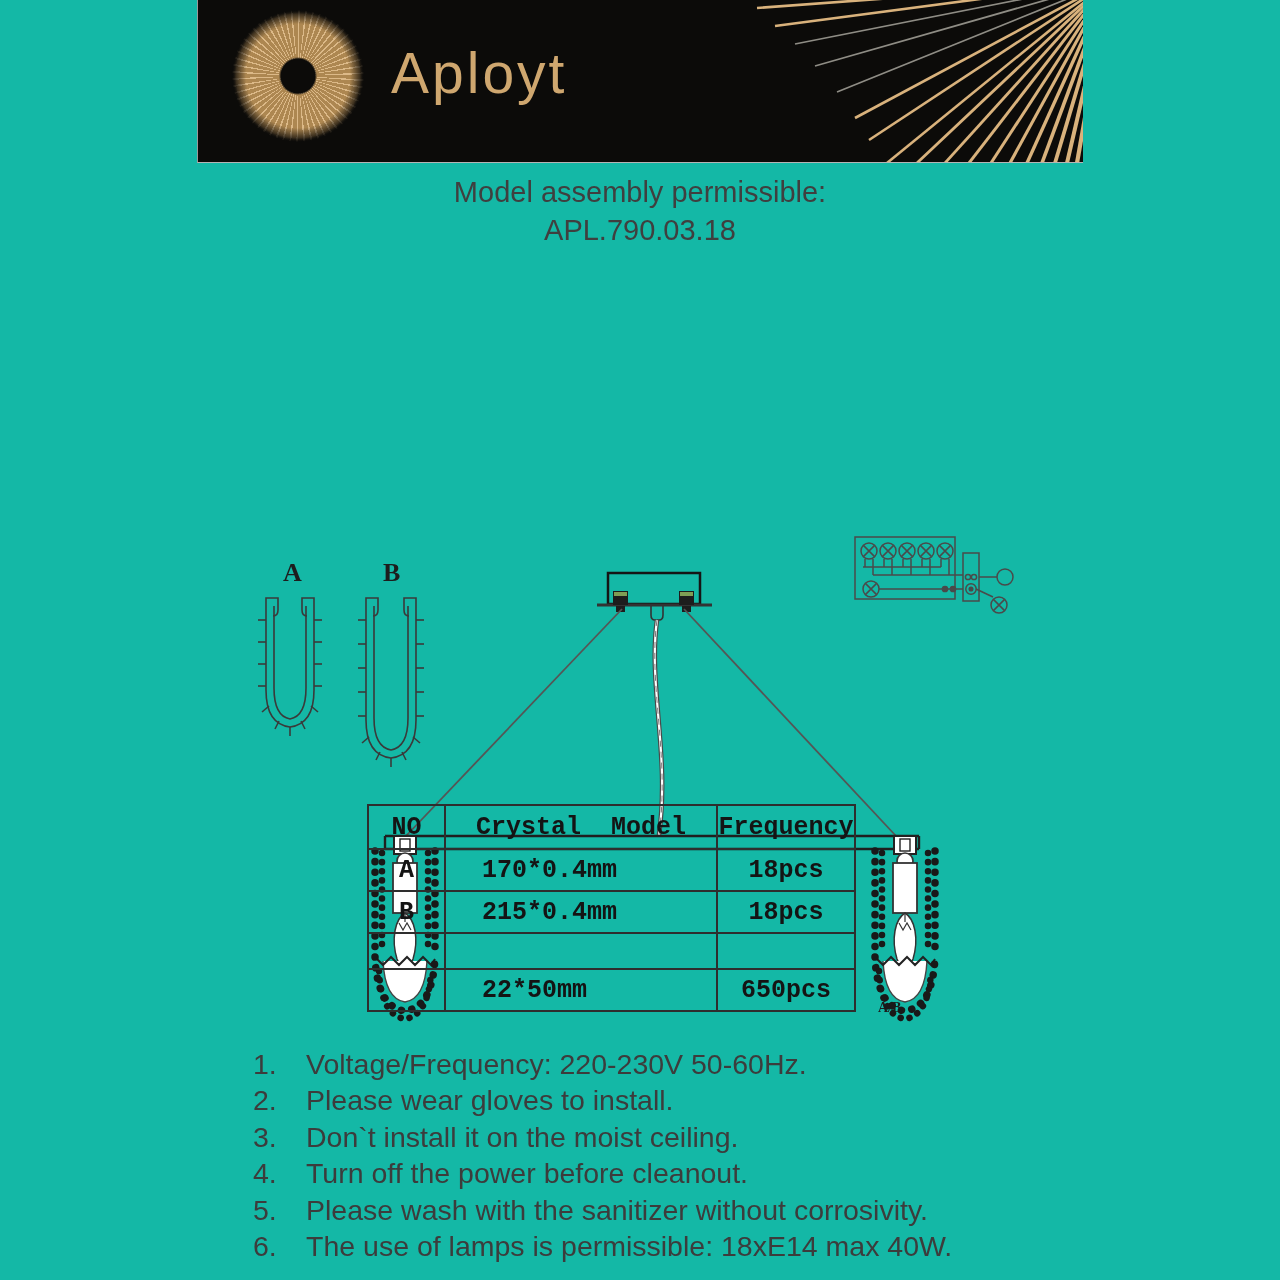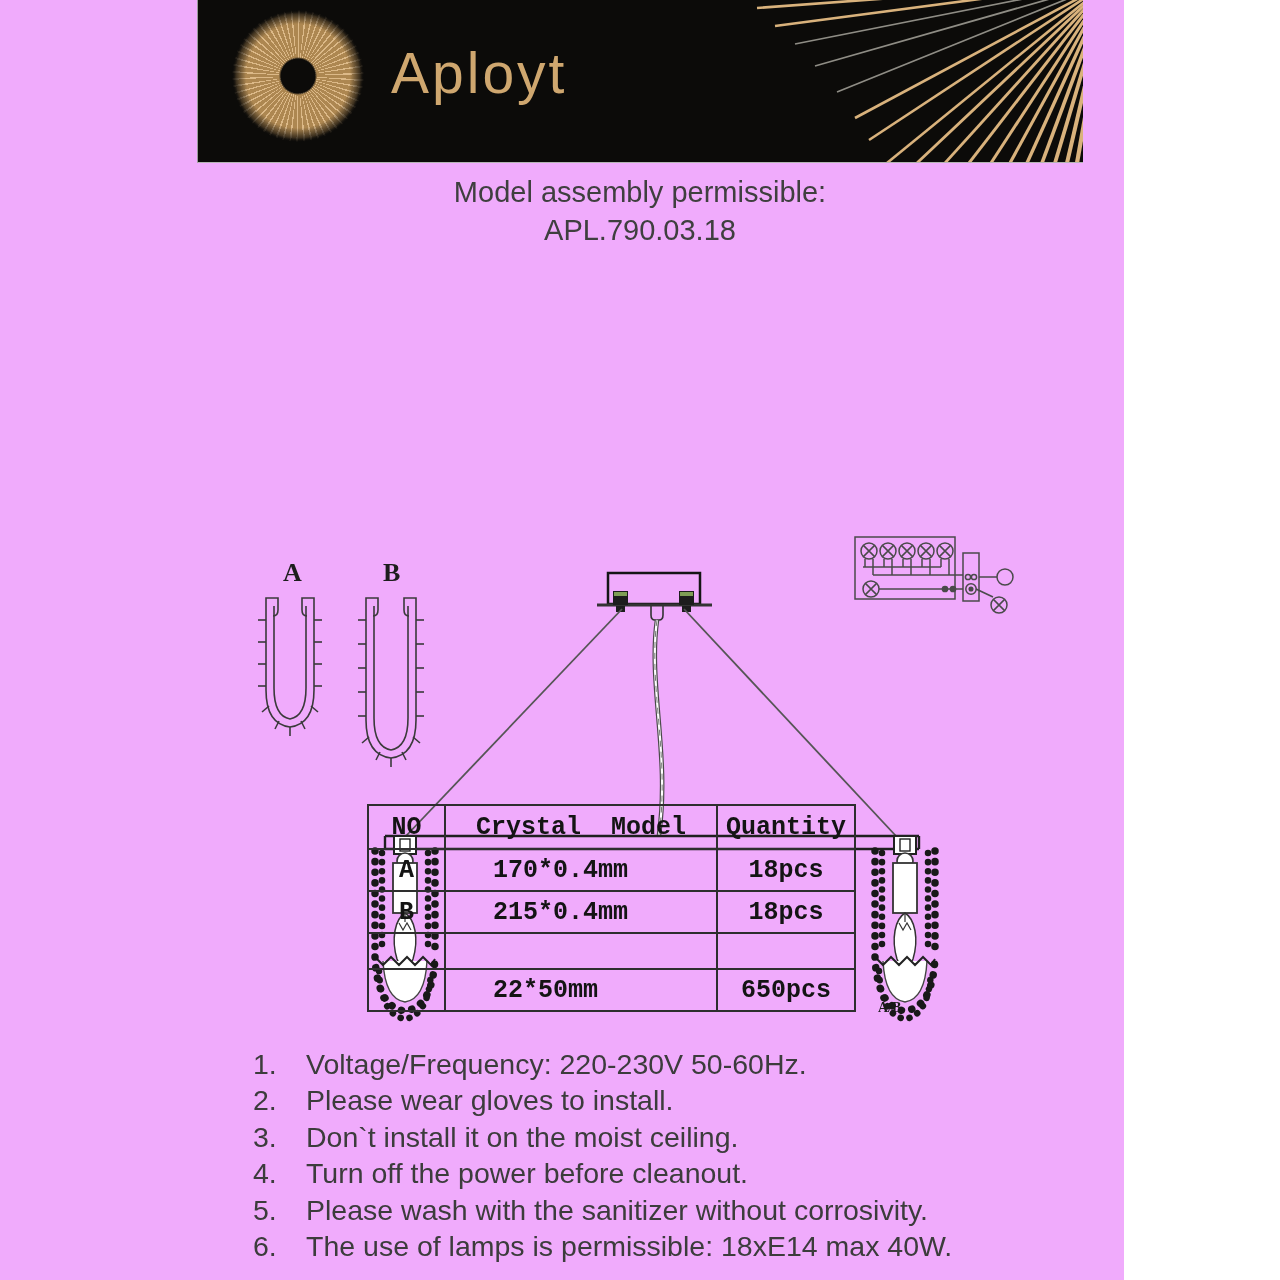--- a/index.html
+++ b/index.html
@@ -1,18 +1,18 @@
 <!DOCTYPE html>
 <html><head>
 <meta charset="utf-8">
 <style>
   * { margin:0; padding:0; box-sizing:border-box; }
   html,body { width:1280px; height:1280px; background:#ffffff;
               font-family:"Liberation Sans", sans-serif; }
-  .page { position:relative; width:1124px; height:1280px; background:#f0abfc; overflow:hidden;text-decoration:underline; }
+  .page { position:relative; width:1280px; height:1280px; background:#14b8a6; overflow:hidden;text-decoration:underline; }
 
   
   .banner { position:absolute; left:197px; top:0; width:886px; height:163px;
             background:#0c0b09; overflow:hidden; border-left:1px solid #9a9a9a;
             border-bottom:1px solid #b5b5b5; }
   .sunburst { position:absolute; left:32px; top:8px; width:136px; height:136px; border-radius:50%;
       background:
         radial-gradient(circle, #0c0b09 0 17px, rgba(12,11,9,0) 19px 52px, #0c0b09 66px),
         repeating-conic-gradient(#dcb988 0deg 1.6deg, rgba(12,11,9,0) 1.6deg 6.2deg),
         radial-gradient(circle, #ad8751 0 62px, #0c0b09 66px); }
@@ -41,21 +41,21 @@
   
   .crystal-table { position:absolute; left:367px; top:804px; border-collapse:collapse;
        table-layout:fixed; width:487px;
        font-family:"Liberation Mono", monospace; font-weight:bold; color:#141414; }
   .crystal-table th, .crystal-table td { border:2px solid #2e2e2e; vertical-align:middle;
        text-align:center; font-size:25px; }
   .crystal-table th { font-size:25px;margin-top:8px; }
   .col-no { width:77px; }
   .col-model { width:272px; }
   .col-qty { width:138px; }
-  .cell-model { text-align:left !important; padding-left:47px; white-space:pre; }
+  .cell-model { text-align:left !important; padding-left:36px; white-space:pre; }
   .row-h { height:44px; }
   .row-a, .row-b { height:42px; }
   .row-empty { height:36px; }
   .row-last { height:42px;margin-left:40px; }
   th.cell-model-h { white-space:pre; text-align:center !important; padding-left:0; }
 
   
   .instructions { position:absolute; left:253px; top:1048px; width:940px; color:#3c3c3c; }
   .item { display:flex; align-items:baseline; height:36.4px; font-size:28.5px; }
   .item .num { flex:0 0 53px; }
@@ -248,21 +248,21 @@
   <table class="crystal-table">
     <colgroup>
       <col class="col-no">
         <col class="col-model">
         <col class="col-qty">
     </colgroup>
     <thead>
       <tr class="row-h">
         <th>NO</th>
         <th class="cell-model-h">Crystal  Model</th>
-        <th>Quantity</th>
+        <th>Frequency</th>
       </tr>
     </thead>
     <tbody>
       <tr class="row-a">
         <td>A</td>
         <td class="cell-model">170*0.4mm</td>
         <td>18pcs</td>
       </tr>
       <tr class="row-b">
         <td>B</td>

